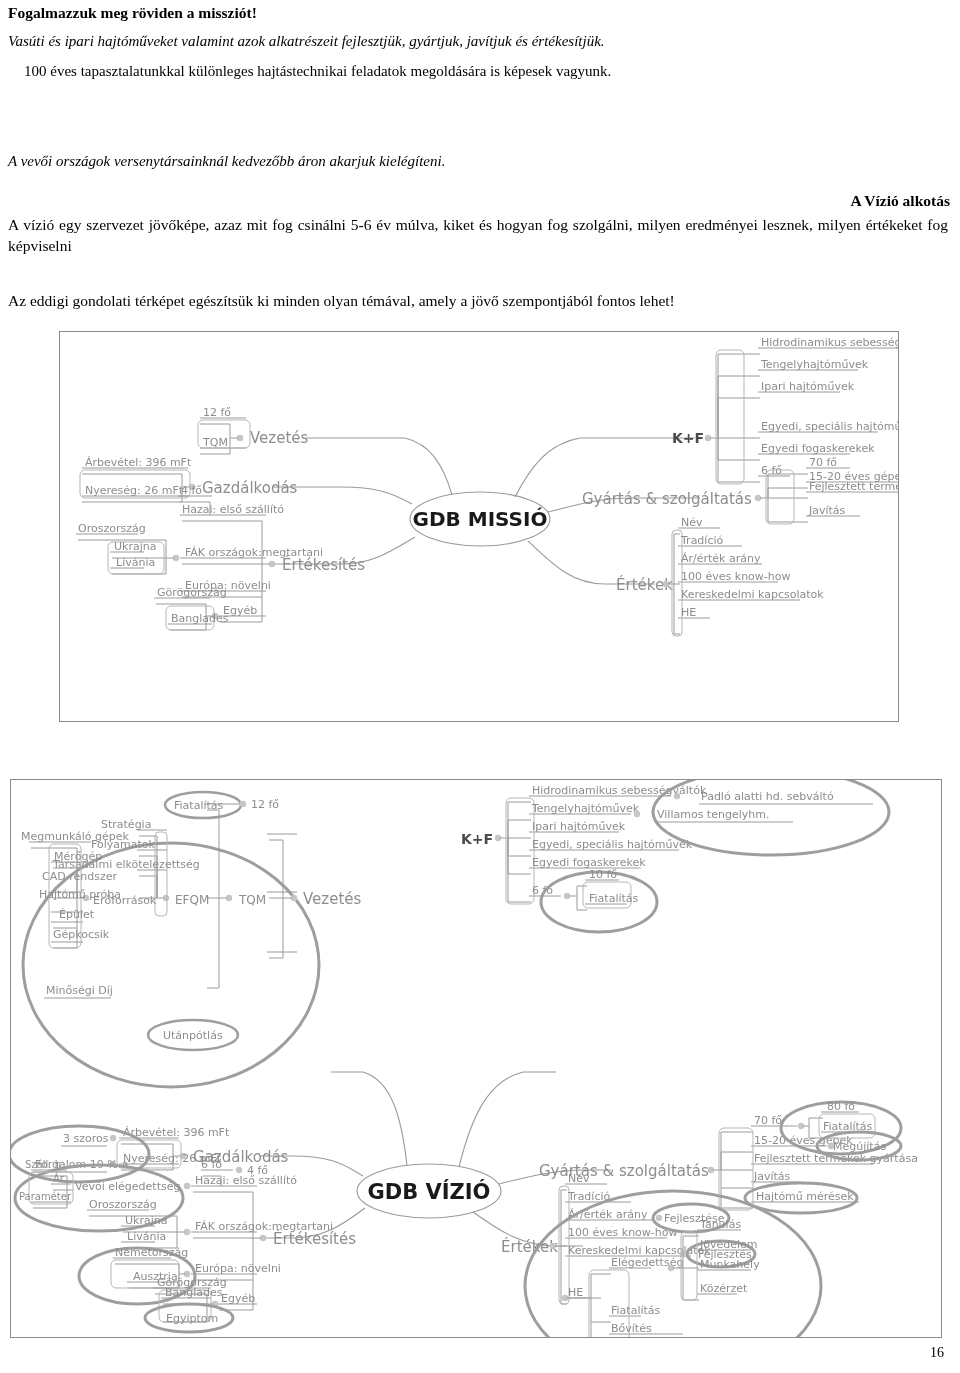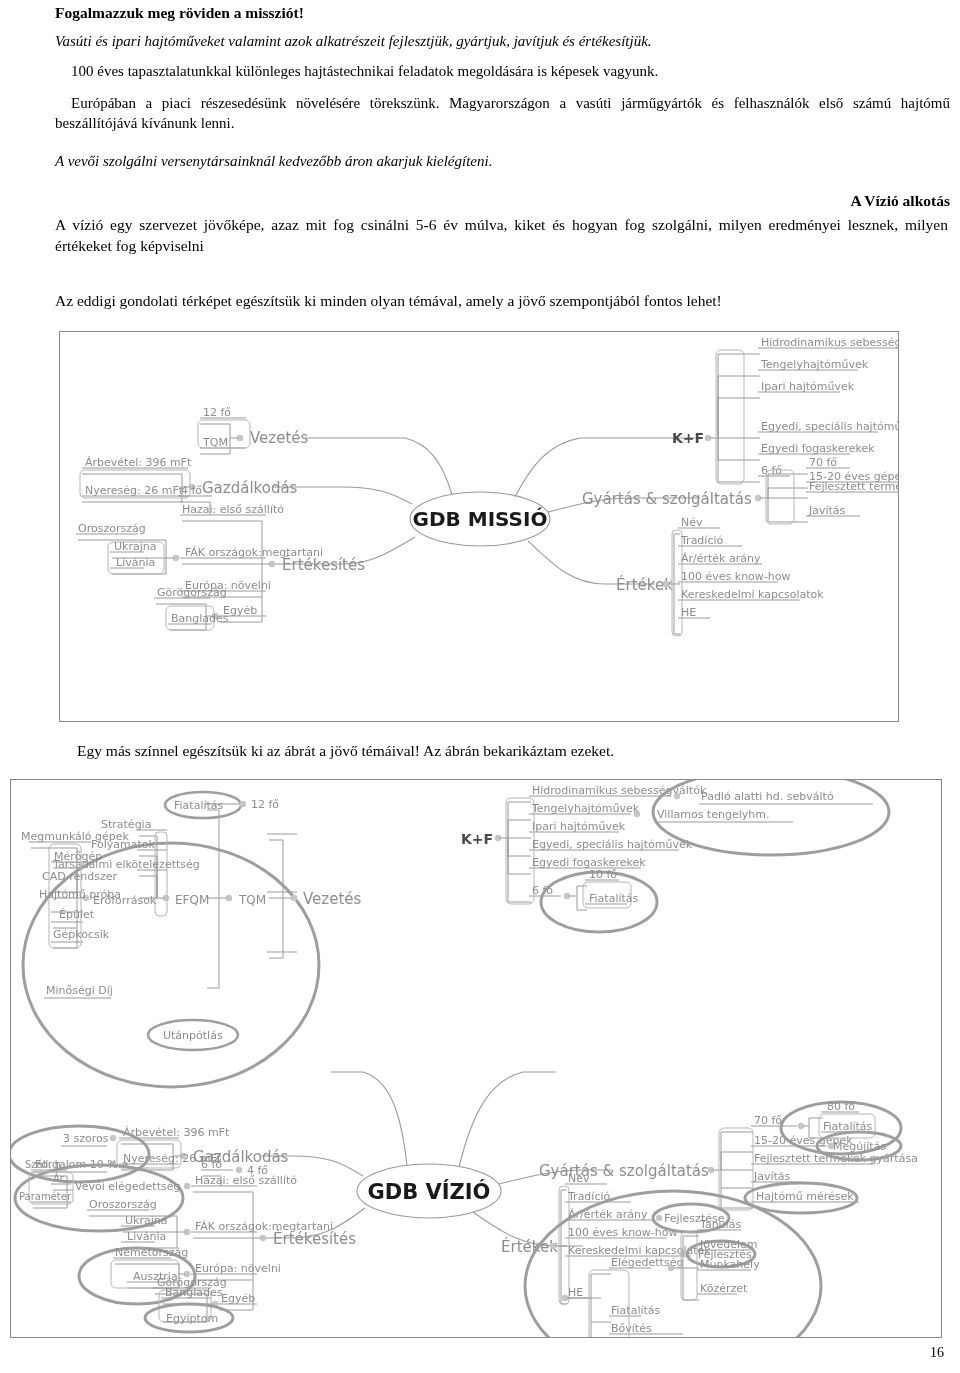--- a/index.html
+++ b/index.html
@@ -5,21 +5,21 @@
 <style>
   html,body{margin:0;padding:0;background:#ffffff;}
   body{
     width:960px;height:1373px;position:relative;overflow:hidden;
     font-family:"Liberation Serif","DejaVu Serif",serif;
     color:#000;
   }
   .page{position:absolute;inset:0;padding:0;}
 
   
-  .txt{position:absolute;left:8px;right:10px;margin-left:47px;}
+  .txt{position:absolute;left:8px;right:10px;}
   .h-bold{font-weight:bold;font-size:15.5px;line-height:1.15;}
   .it{font-style:italic;font-size:15px;line-height:1.3;}
   .it-ind{font-size:15px;line-height:1.3;text-indent:16px;}
   .norm{font-size:15.5px;line-height:1.38;}
   .just{text-align:justify;}
 
   
   .fig{
     position:absolute;border:1px solid #8a8a8a;background:#fff;
     font-family:"DejaVu Sans","Liberation Sans",sans-serif;
@@ -36,23 +36,22 @@
 <body>
 
 <div class="page">
 
   <div class="txt h-bold" style="top:4px;">Fogalmazzuk meg röviden a missziót!</div>
 
   <div class="txt it just" style="top:32px;">Vasúti és ipari hajtóműveket valamint azok alkatrészeit fejlesztjük, gyártjuk, javítjuk és értékesítjük.</div>
 
   <div class="txt it-ind just" style="top:62px;right:22px;">100 éves tapasztalatunkkal különleges hajtástechnikai feladatok megoldására is képesek vagyunk.</div>
 
-  <div class="txt it-ind just" style="top:94px;right:10px;">Európában a piaci részesedésünk növelésére törekszünk. Magyarországon a vasúti járműgyártók és felhasználók első számú hajtómű beszállítójává kívánunk lenni.</div>
-
-  <div class="txt it just" style="top:152px;">A vevői szolgálni versenytársainknál kedvezőbb áron akarjuk kielégíteni.</div>
+
+  <div class="txt it just" style="top:152px;">A vevői országok versenytársainknál kedvezőbb áron akarjuk kielégíteni.</div>
 
   <div class="txt h-bold" style="top:192px;text-align:right;">A Vízió alkotás</div>
 
   <div class="txt norm just" style="top:214px;right:12px;">A vízió egy szervezet jövőképe, azaz mit fog csinálni 5-6 év múlva, kiket és hogyan fog szolgálni, milyen eredményei lesznek, milyen értékeket fog képviselni</div>
 
   <div class="txt norm just" style="top:290px;right:12px;">Az eddigi gondolati térképet egészítsük ki minden olyan témával, amely a jövő szempontjából fontos lehet!</div>
 
   <div class="fig" id="fig1" style="left:59px;top:331px;width:838px;height:389px;">
     <svg width="838" height="389" viewBox="0 0 838 389" xmlns="http://www.w3.org/2000/svg">
       <g fill="none" stroke="#9a9a9a" stroke-width="1.1">
@@ -211,21 +210,20 @@
         <text x="621" y="230" font-size="11">Ár/érték arány</text>
         <text x="621" y="248" font-size="11">100 éves know-how</text>
         <text x="621" y="266" font-size="11">Kereskedelmi kapcsolatok</text>
         <text x="621" y="284" font-size="11">HE</text>
       </g>
 
       <text x="420" y="194" text-anchor="middle" font-size="20" font-weight="bold" font-family="DejaVu Sans, sans-serif" fill="#1a1a1a">GDB MISSIÓ</text>
     </svg>
   </div>
 
-  <div class="txt norm" style="top:740px;left:30px;">Egy más színnel egészítsük ki az ábrát a jövő témáival! Az ábrán bekarikáztam ezeket.</div>
 
   <div class="fig" id="fig2" style="left:10px;top:779px;width:930px;height:557px;">
     <svg width="930" height="557" viewBox="0 0 930 557" xmlns="http://www.w3.org/2000/svg">
       <g fill="none" stroke="#9a9a9a" stroke-width="1.1">
 
         <ellipse cx="418" cy="411" rx="72" ry="27"></ellipse>
         <path d="M396,386 C390,330 378,300 352,292 L320,292"></path>
         <path d="M352,396 C330,382 316,376 282,376 L250,376"></path>
         <path d="M354,428 C330,446 312,458 280,458 L252,458"></path>
         <path d="M448,387 C462,330 480,300 512,292 L545,292"></path>

